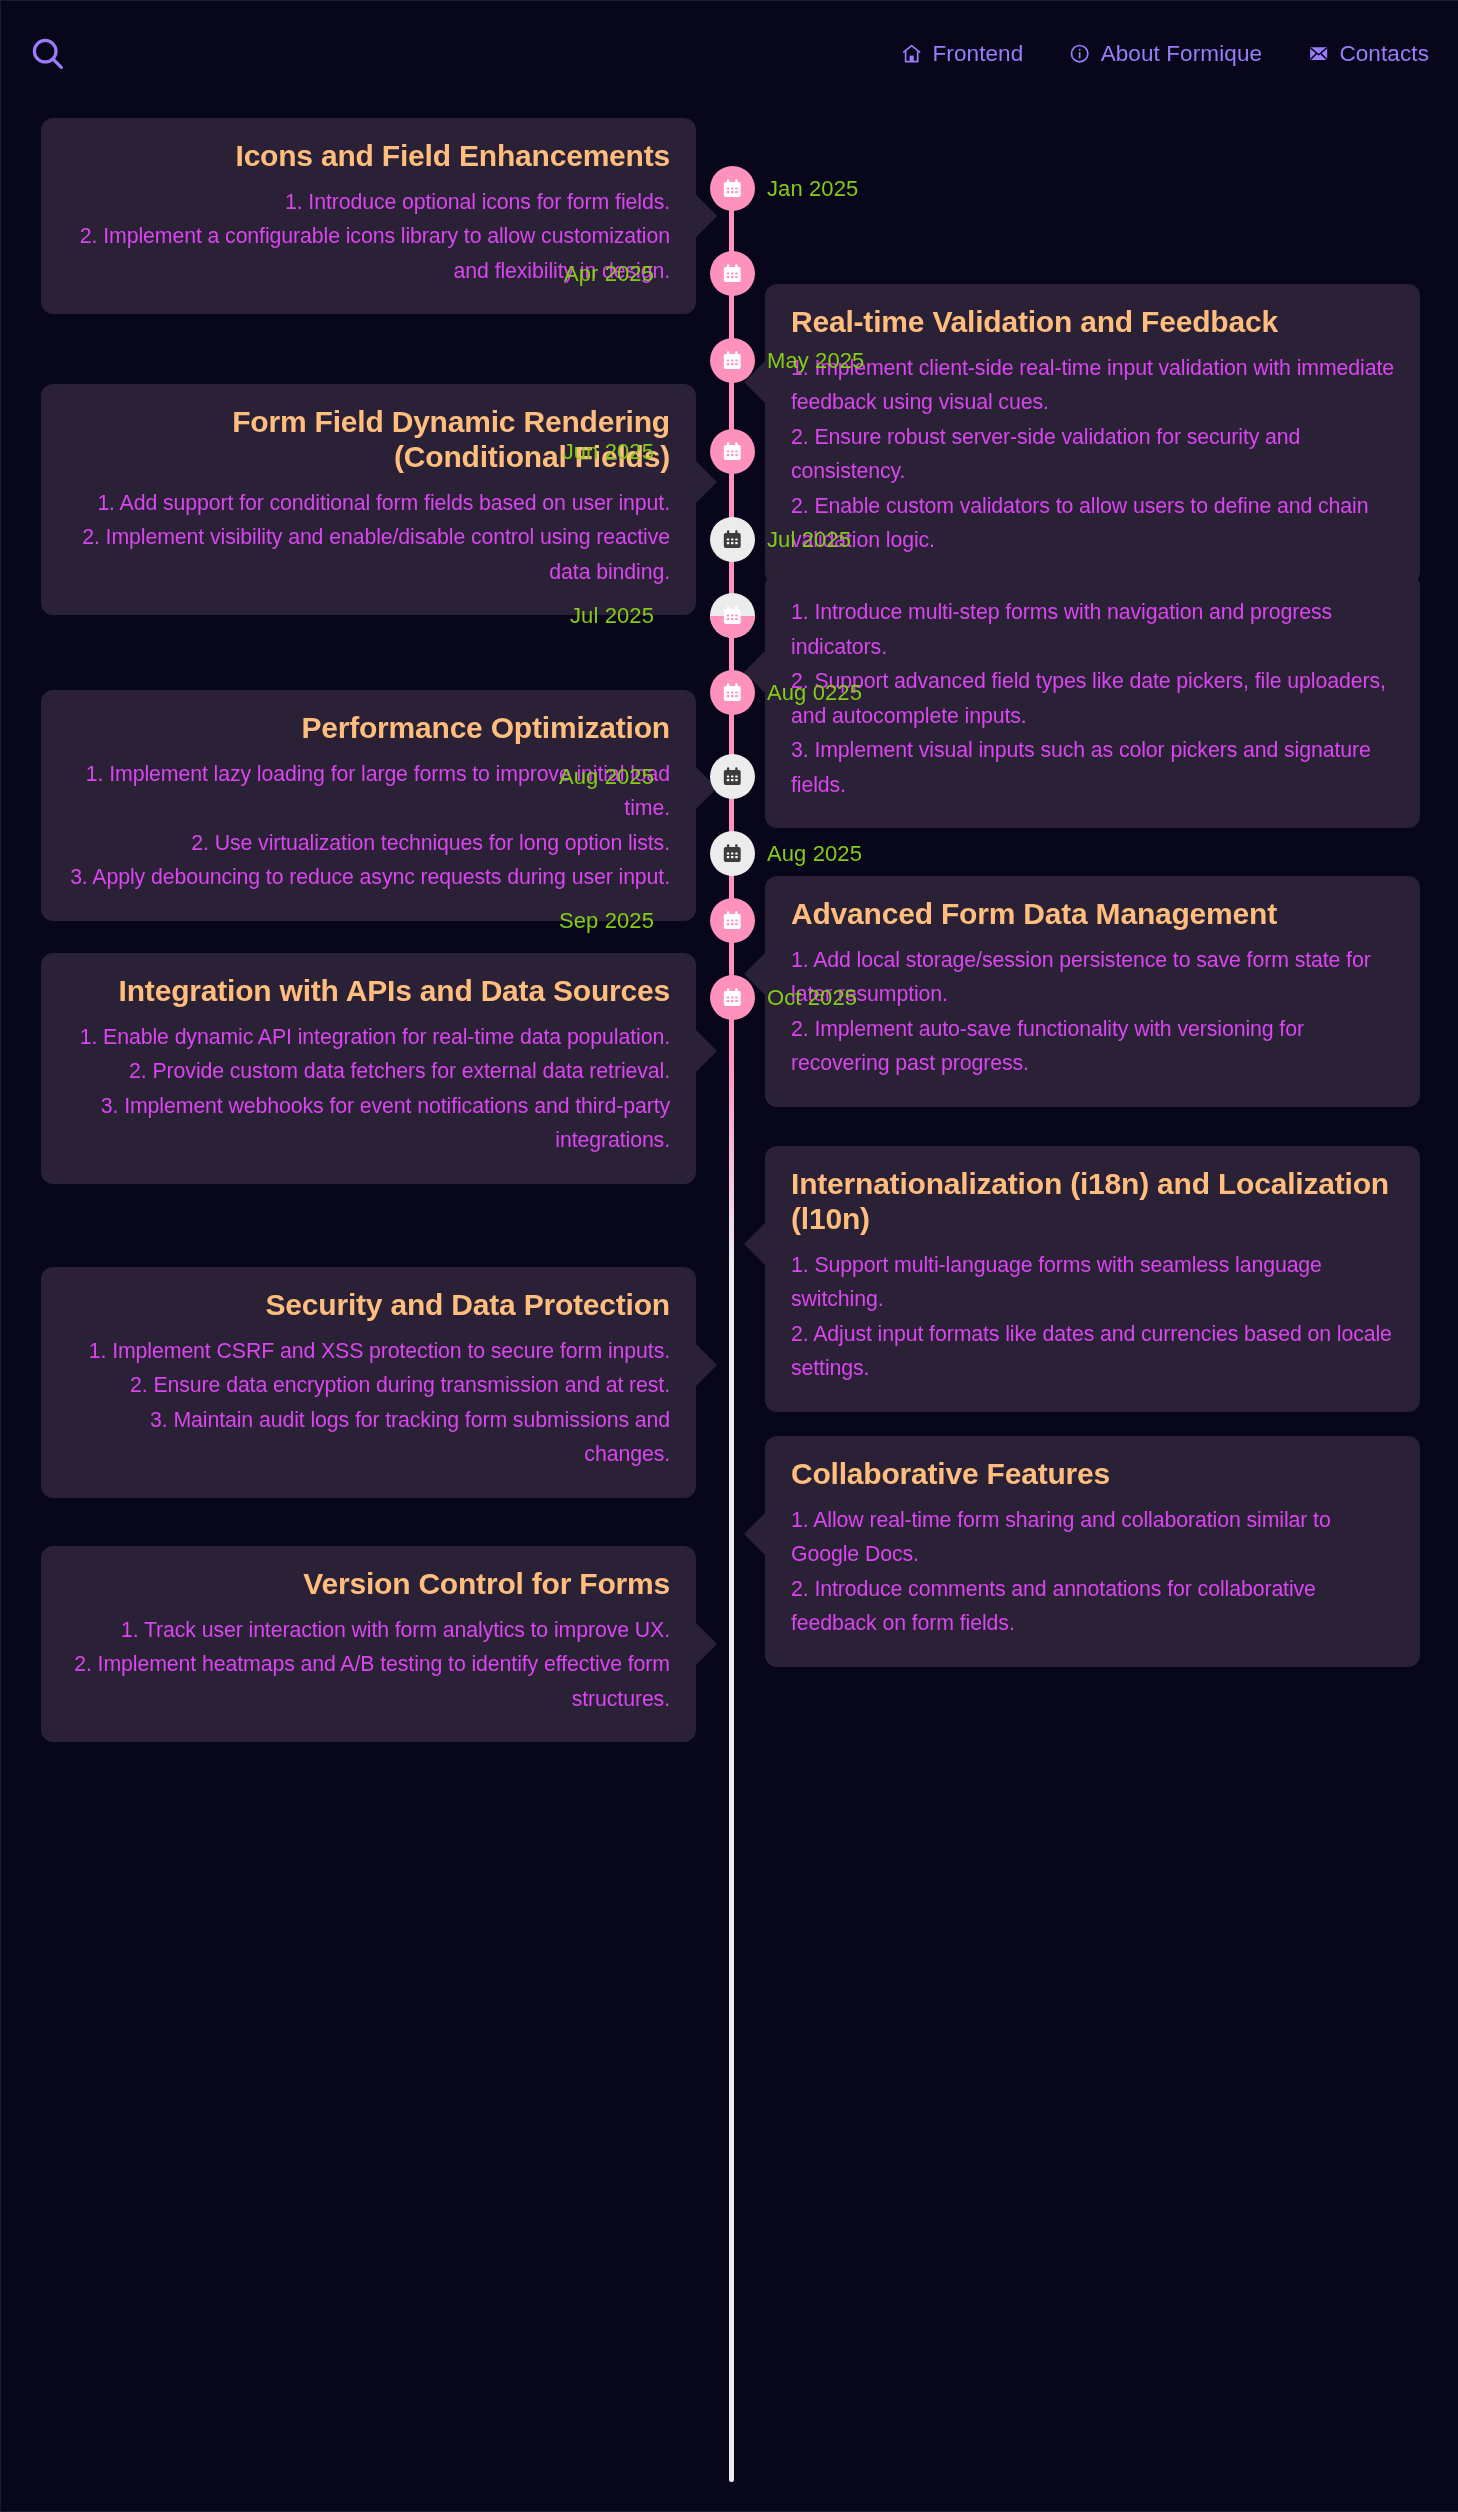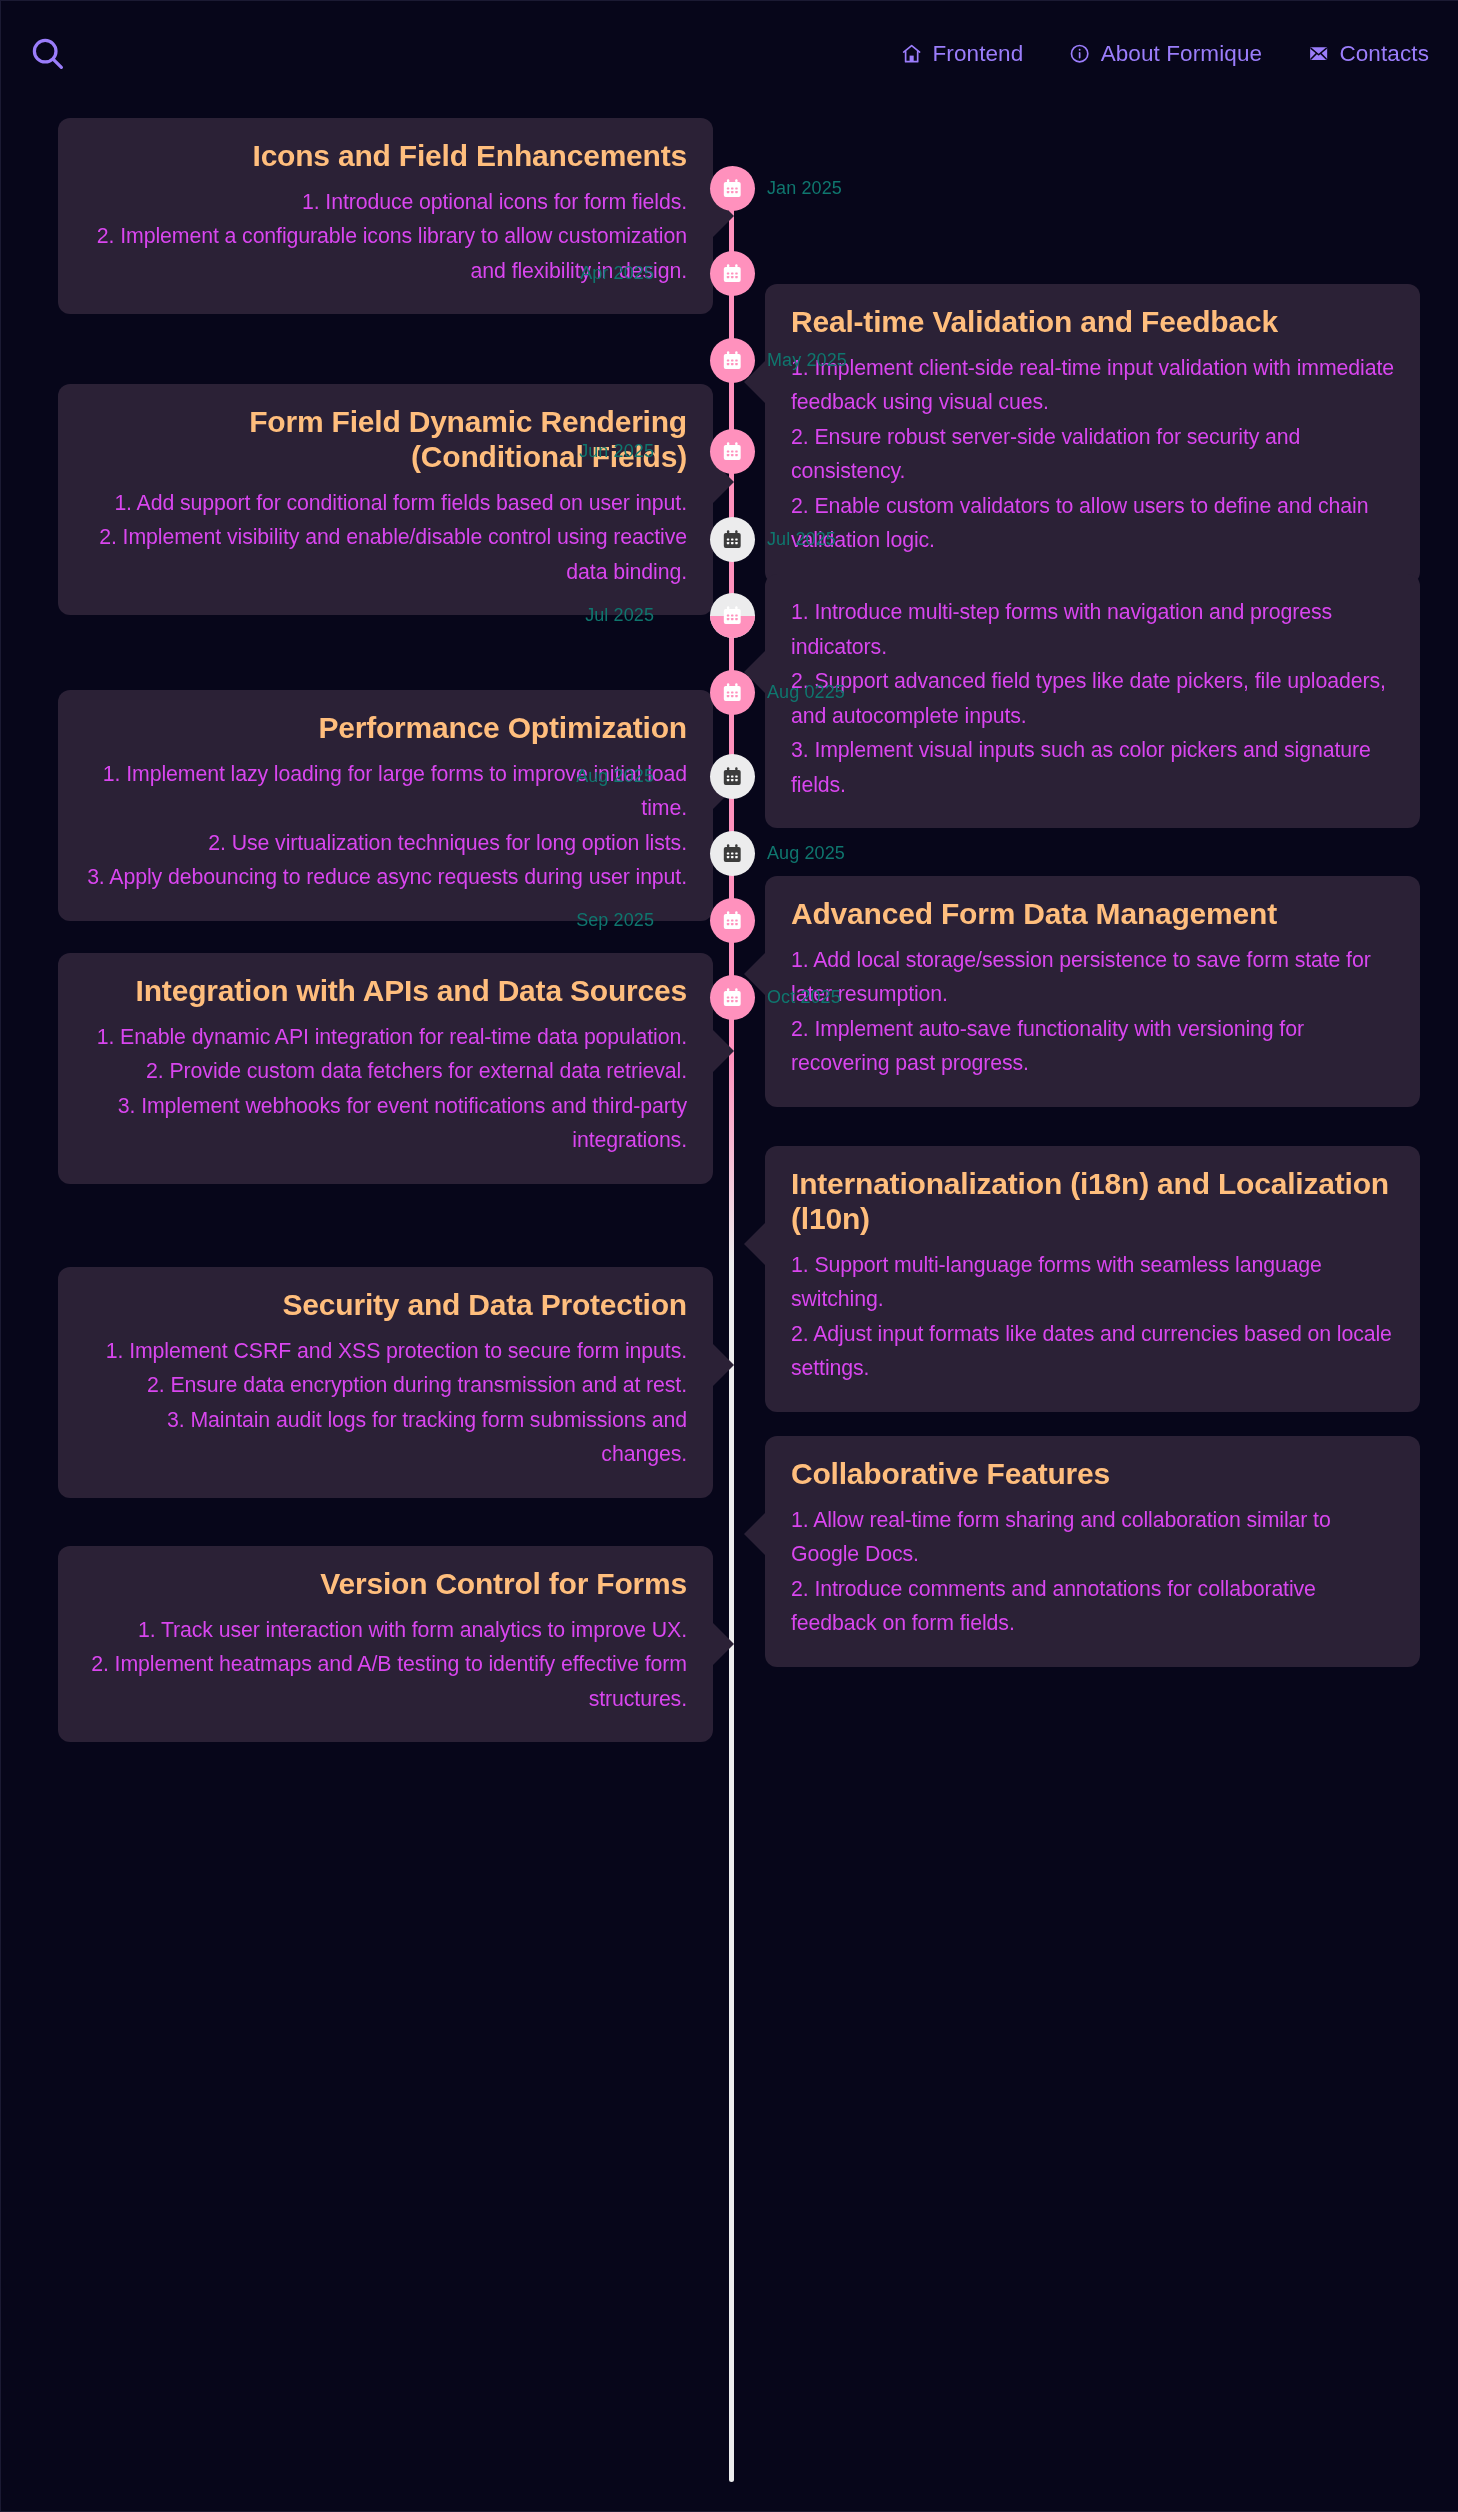--- a/index.html
+++ b/index.html
@@ -90,21 +90,21 @@
   }
 
   
   .card {
     position: absolute;
     width: 655px;
     background: #2b2136;
     border-radius: 12px;
     padding: 21.3px 26px 26px 26px;
   }
-  .row.left  .card { left: 57px;  text-align: right; }
+  .row.left  .card { left: 40px;  text-align: right; }
   .row.right .card { left: 764px; text-align: left; }
 
   
   .card::after {
     content: "";
     position: absolute;
     top: 77px;
     width: 0; height: 0;
     border-top: 21.3px solid transparent;
     border-bottom: 21.3px solid transparent;
@@ -141,22 +141,22 @@
   }
   .marker .cal { position: relative; z-index: 2; display:block; }
   .marker .half-top, .marker .half-bot {
     position: absolute; left: 0; width: 100%; z-index: 1;
   }
   .marker .half-bot { bottom: 0; height: 50%; }
 
   
   .date {
     position: absolute;
-    color: #0f766e;
-    font-size: 18px;
+    color: #84cc16;
+    font-size: 22px;
     letter-spacing: 0.1px;
     white-space: nowrap;
     line-height: 45px;
     height: 45px;
   }
   .row.left  .date { left: 766px; text-align: left; }
   .row.right .date { right: 806px; text-align: right; }
 </style>
 </head>
 <body>

